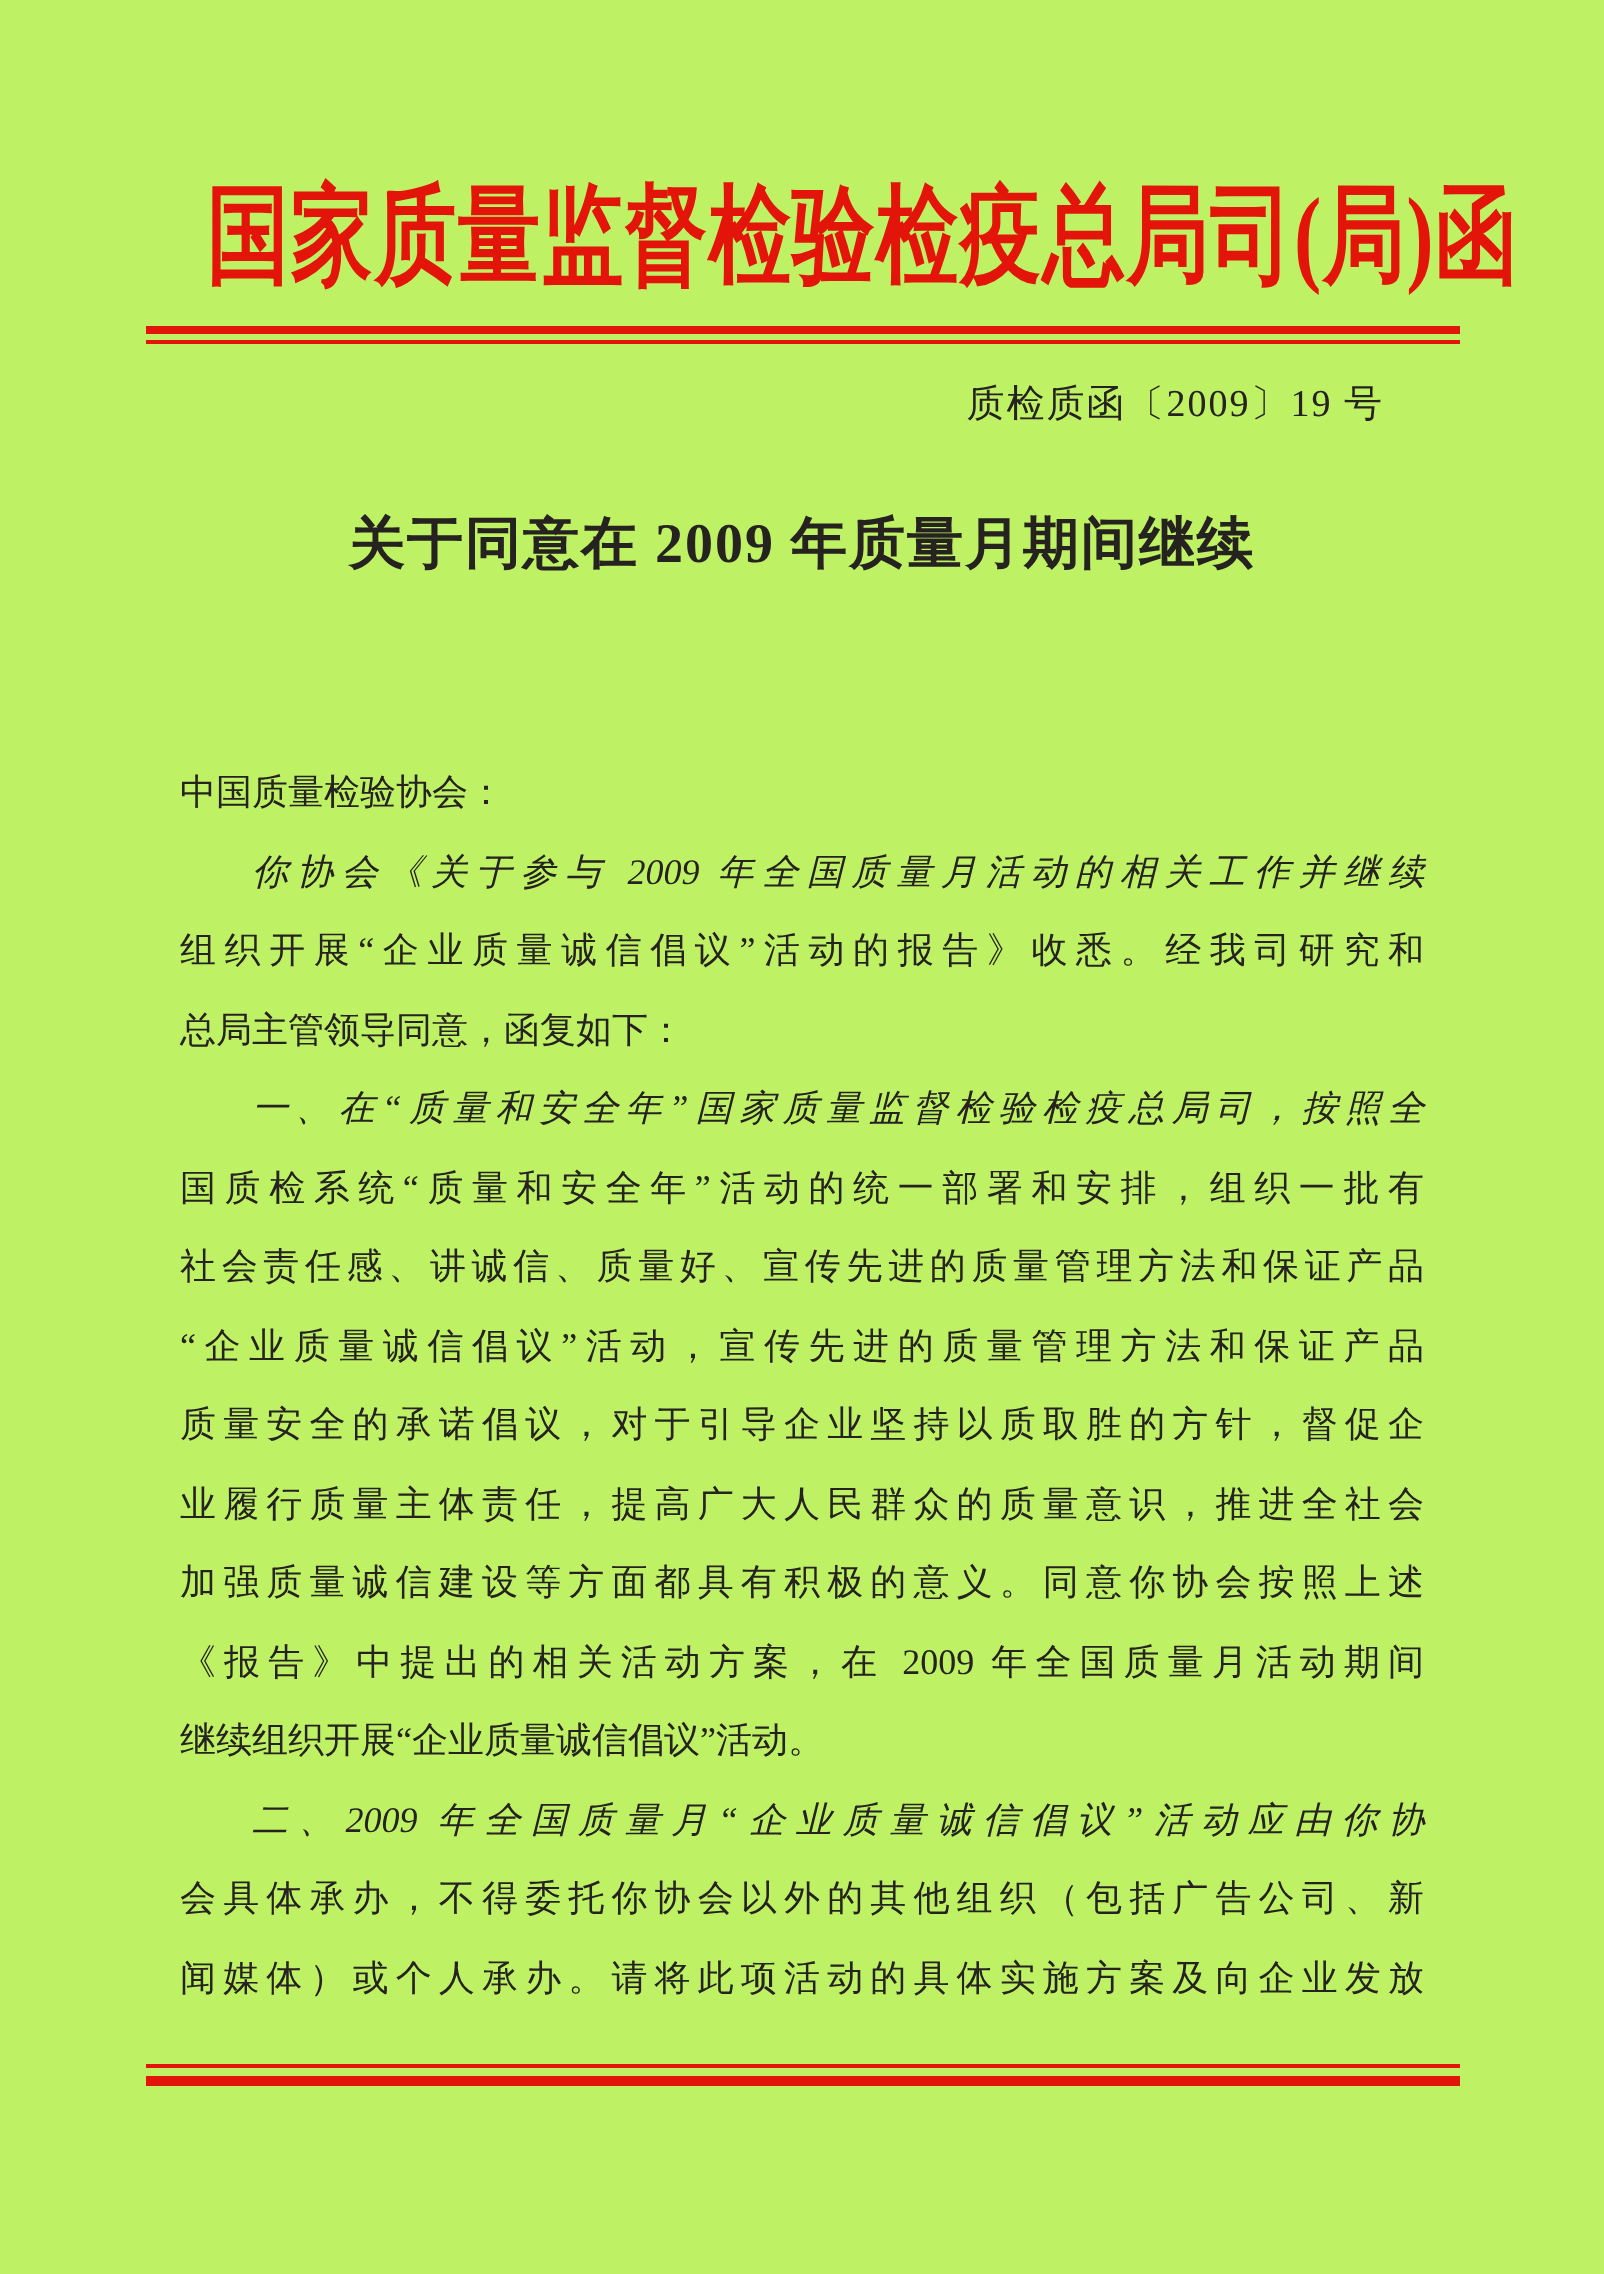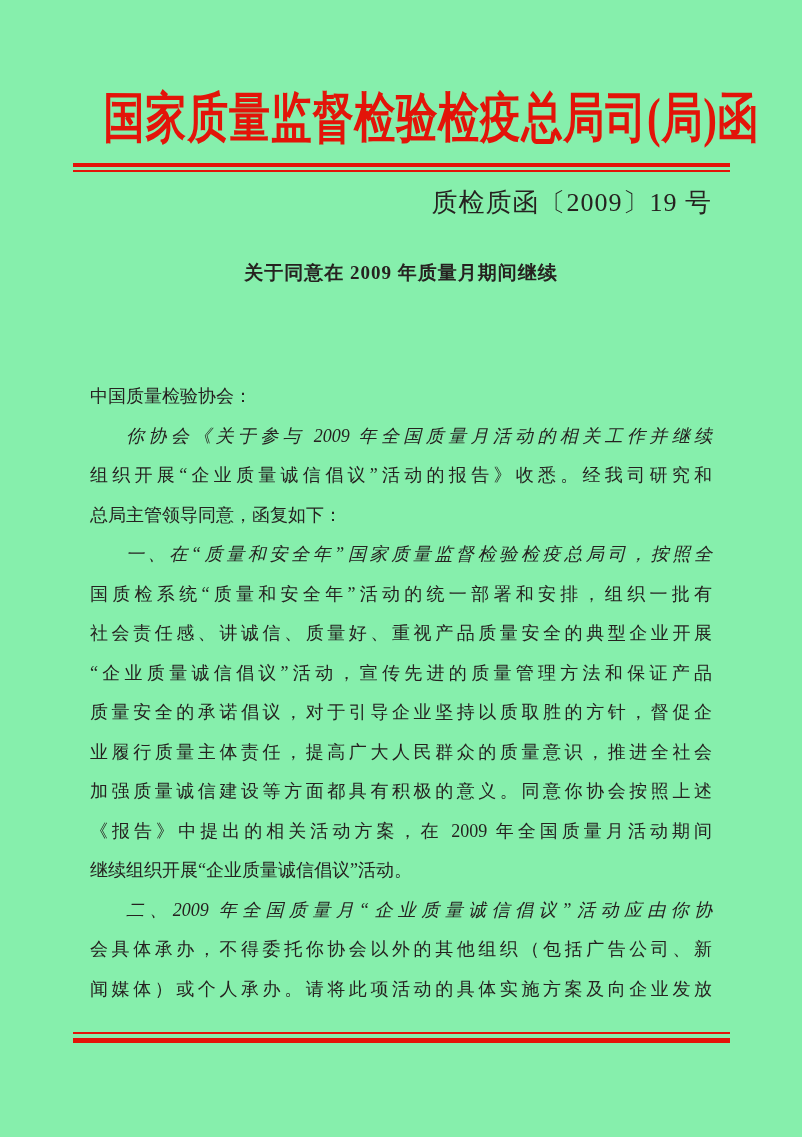--- a/index.html
+++ b/index.html
@@ -1,20 +1,20 @@
 <!DOCTYPE html>
 <html style="--accent: #e31409;"><head>
 <meta charset="utf-8">
 <style>
   html,body { margin:0; padding:0; background:#9a9a9a; }
   .page {
     position: relative;
     width: 802px; height: 1137px;
     margin: 0 auto;
-    background: #86efac;
+    background: #bef264;
     overflow: hidden;
     font-family: "Liberation Serif", "DejaVu Serif", serif;
     color: #262220;
   }
   .masthead {
     position: absolute; top: 84px; left: 0; width: 100%;
     text-align: center; white-space: nowrap;
   }
   .masthead-text {
     display: inline-block;
@@ -24,28 +24,28 @@
     font-weight: bold;
     color: var(--accent, #e31409);
     letter-spacing: 1px;
   }
   .rule { position: absolute; left: 73px; right: 72px; background: var(--accent, #e31409); }
   .rule-top-thick    { top: 163px; height: 4px; }
   .rule-top-thin     { top: 170px; height: 2px; }
   .rule-bottom-thin  { top: 1032px; height: 2px; }
   .rule-bottom-thick { top: 1038px; height: 5px; }
   .doc-number {
-    position: absolute; top: 189px; right: 90px;
-    font-size: 26px; line-height: 28px;
+    position: absolute; top: 189px; right: 110px;
+    font-size: 19px; line-height: 28px;
     letter-spacing: 1px;
   }
   .title {
     position: absolute; top: 251px; left: 0; width: 100%;
     text-align: center;
-    font-size: 19px; font-weight: bold; line-height: 43px;
+    font-size: 28px; font-weight: bold; line-height: 43px;
     letter-spacing: 1px;
   }
   .body-text {
     position: absolute; top: 377px; left: 90px; right: 90px;
     font-size: 18px; line-height: 39.5px;
   }
   .line { text-align: justify; }
   .line.fill { text-align-last: justify; }
   .line.indent { text-indent: 2em; font-style: italic; }
 </style>
@@ -67,21 +67,21 @@
     <div>关于同意在 2009 年质量月期间继续</div>
   </div>
 
   <div class="body-text">
     <div class="line">中国质量检验协会：</div>
     <div class="line fill indent">你协会《关于参与 2009 年全国质量月活动的相关工作并继续</div>
     <div class="line fill">组织开展“企业质量诚信倡议”活动的报告》收悉。经我司研究和</div>
     <div class="line">总局主管领导同意，函复如下：</div>
     <div class="line fill indent">一、在“质量和安全年”国家质量监督检验检疫总局司，按照全</div>
     <div class="line fill">国质检系统“质量和安全年”活动的统一部署和安排，组织一批有</div>
-    <div class="line fill">社会责任感、讲诚信、质量好、重视产品质量安全的典型企业开展</div>
+    <div class="line fill">社会责任感、讲诚信、质量好、宣传先进的质量管理方法和保证产品</div>
     <div class="line fill">“企业质量诚信倡议”活动，宣传先进的质量管理方法和保证产品</div>
     <div class="line fill">质量安全的承诺倡议，对于引导企业坚持以质取胜的方针，督促企</div>
     <div class="line fill">业履行质量主体责任，提高广大人民群众的质量意识，推进全社会</div>
     <div class="line fill">加强质量诚信建设等方面都具有积极的意义。同意你协会按照上述</div>
     <div class="line fill">《报告》中提出的相关活动方案，在 2009 年全国质量月活动期间</div>
     <div class="line">继续组织开展“企业质量诚信倡议”活动。</div>
     <div class="line fill indent">二、2009 年全国质量月“企业质量诚信倡议”活动应由你协</div>
     <div class="line fill">会具体承办，不得委托你协会以外的其他组织（包括广告公司、新</div>
     <div class="line fill">闻媒体）或个人承办。请将此项活动的具体实施方案及向企业发放</div>
   </div>

